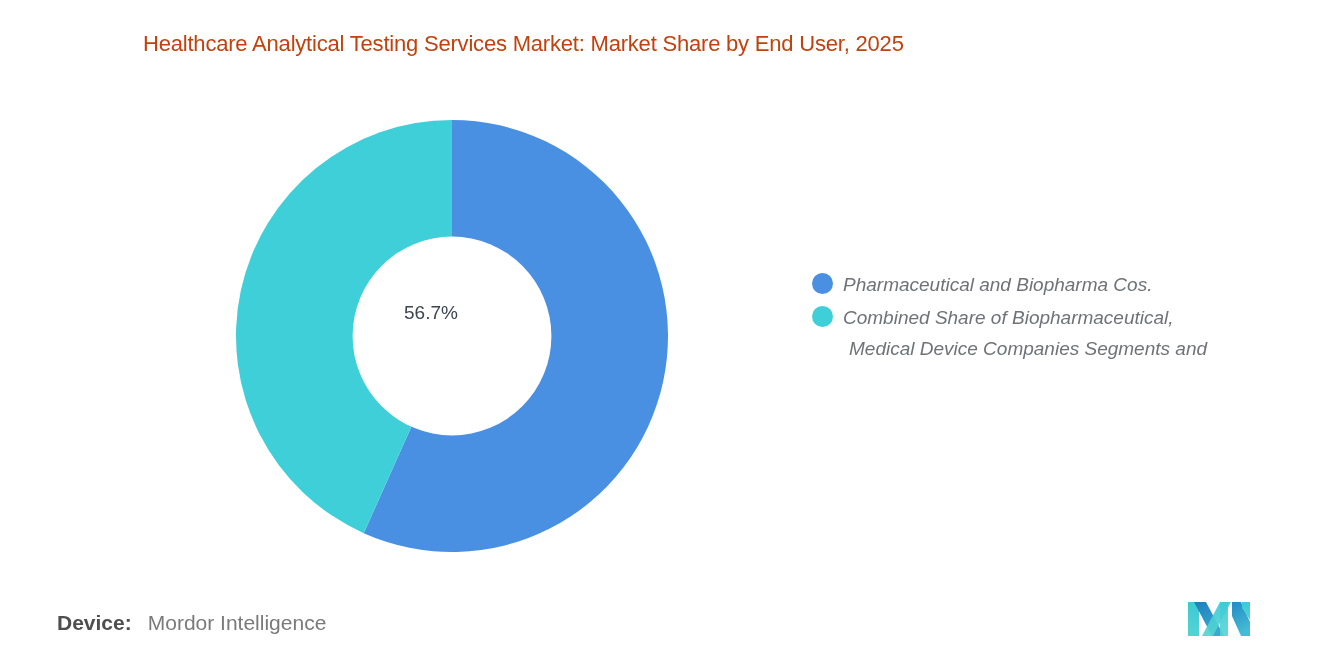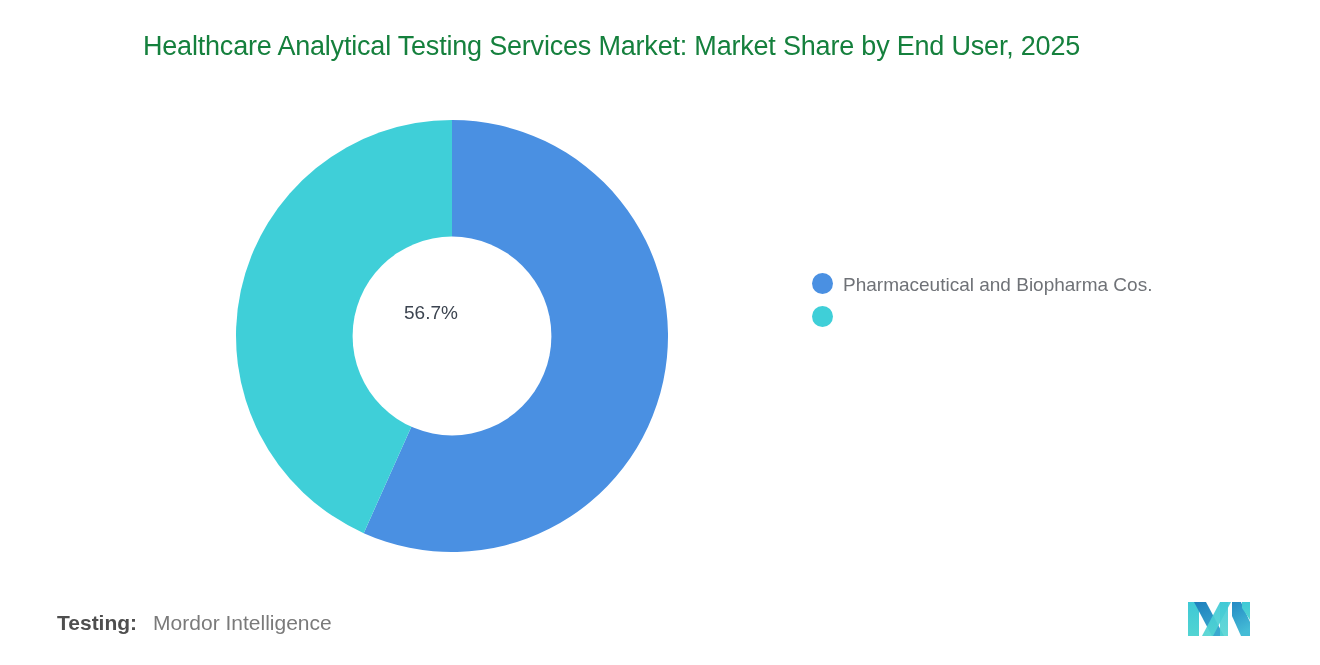--- a/index.html
+++ b/index.html
@@ -14,23 +14,23 @@
     overflow: hidden;
     font-family: "Liberation Sans", sans-serif;
     -webkit-font-smoothing: antialiased;
   }
 
   
   .chart-title {
     position: absolute;
     left: 143px;
     top: 31px;
-    font-size: 27px;
+    font-size: 22px;
     font-weight: 400;
-    color: #15803d;
+    color: #c2410c;
     letter-spacing: -0.2px;
     white-space: nowrap;
   }
 
   
   .donut-wrap {
     position: absolute;
     left: 236px;
     top: 120px;
     width: 432px;
@@ -69,20 +69,21 @@
     border-radius: 50%;
     flex: 0 0 21px;
     margin-top: 4px;
     margin-right: 10px;
   }
   .legend-label {
     font-size: 19px;
     line-height: 31px;
     color: #6f7277;
     max-width: 430px;
+    font-style: italic;
   }
   .legend-label .line2 {
     display: block;
     padding-left: 6px;
   }
 
   
   .source-line {
     position: absolute;
     left: 57px;
@@ -129,26 +130,30 @@
 
 <div class="legend">
 
   <div class="legend-item">
     <span class="legend-swatch" style="background:#4a90e2;"></span>
     <span class="legend-label">Pharmaceutical and Biopharma Cos.</span>
   </div>
 
   <div class="legend-item">
     <span class="legend-swatch" style="background:#3fcfd8;"></span>
+    <span class="legend-label">
+      <span>Combined Share of Biopharmaceutical,</span>
+      <span class="line2">Medical Device Companies Segments and</span>
+    </span>
   </div>
 
 </div>
 
 <div class="source-line">
-  <span class="source-key">Testing:</span><span class="source-val">Mordor Intelligence</span>
+  <span class="source-key">Device:</span><span class="source-val">Mordor Intelligence</span>
 </div>
 
 <div class="brand-logo">
   <svg viewBox="0 0 66 40" width="66" height="40">
     <defs>
       <linearGradient id="gTeal" x1="0" y1="0" x2="0" y2="1">
         <stop offset="0%" stop-color="#3fc9d6"></stop>
         <stop offset="100%" stop-color="#52d4d2"></stop>
       </linearGradient>
       <linearGradient id="gBlue" x1="0" y1="0" x2="0.4" y2="1">

